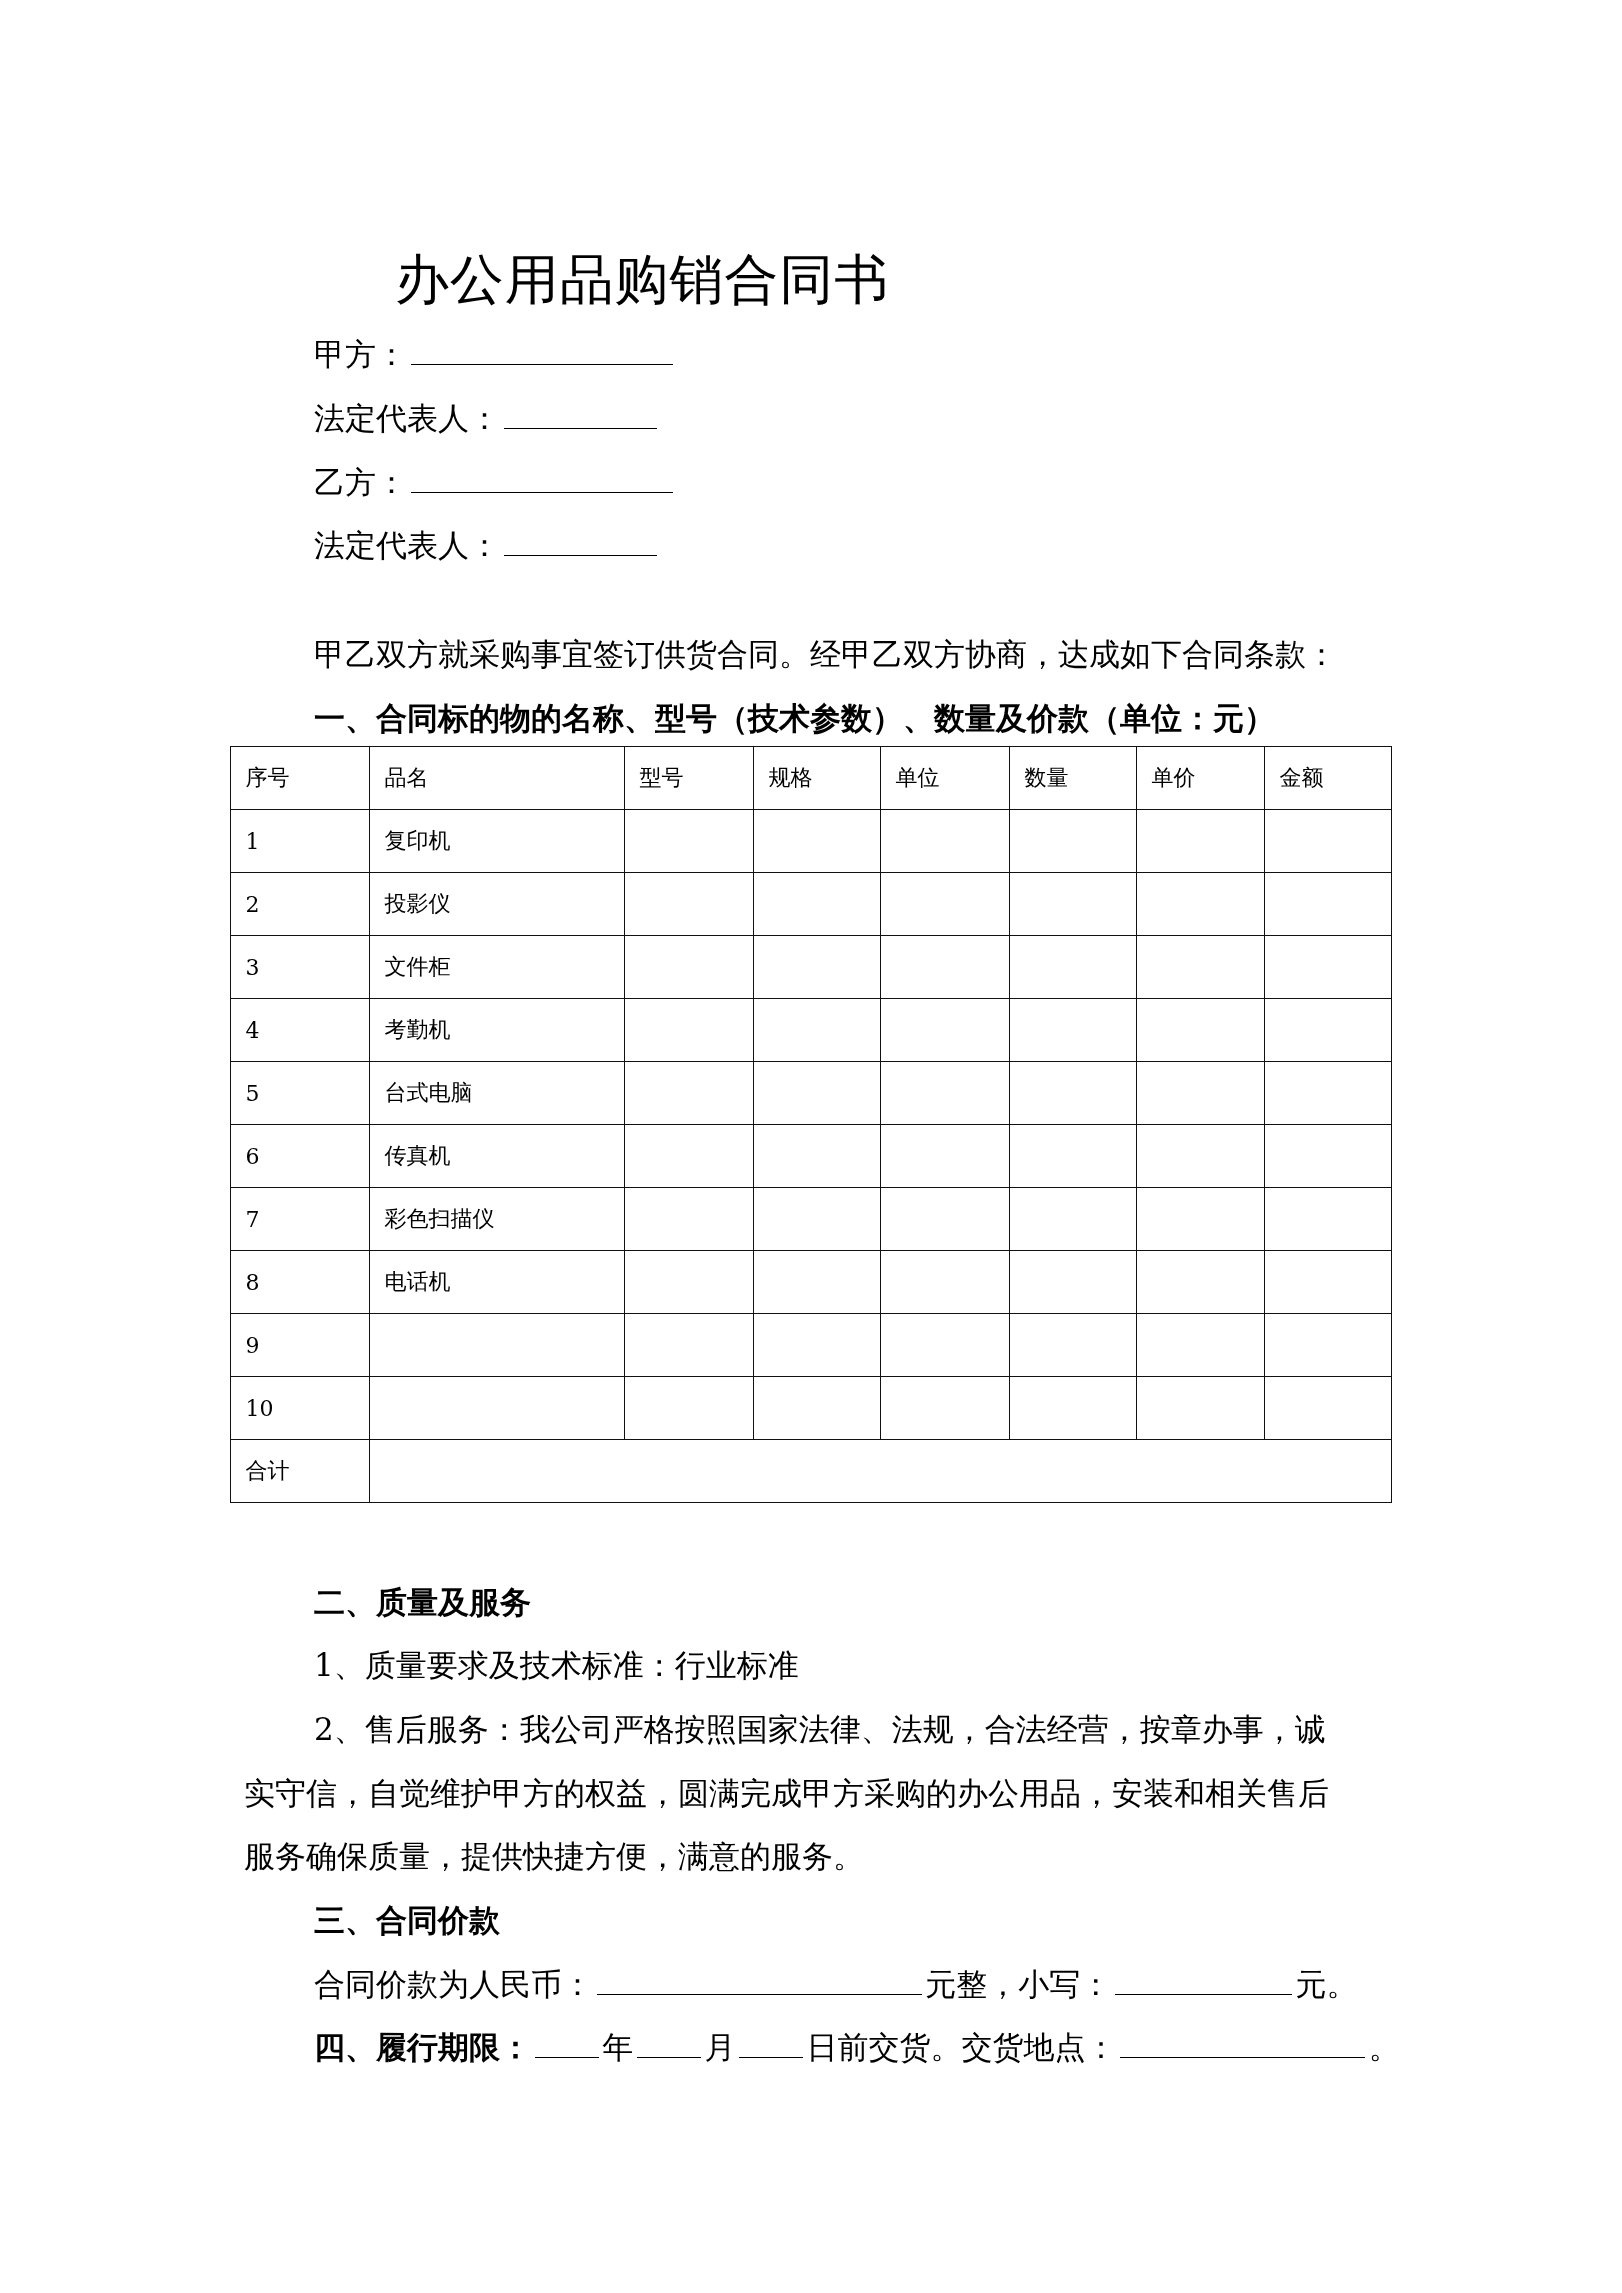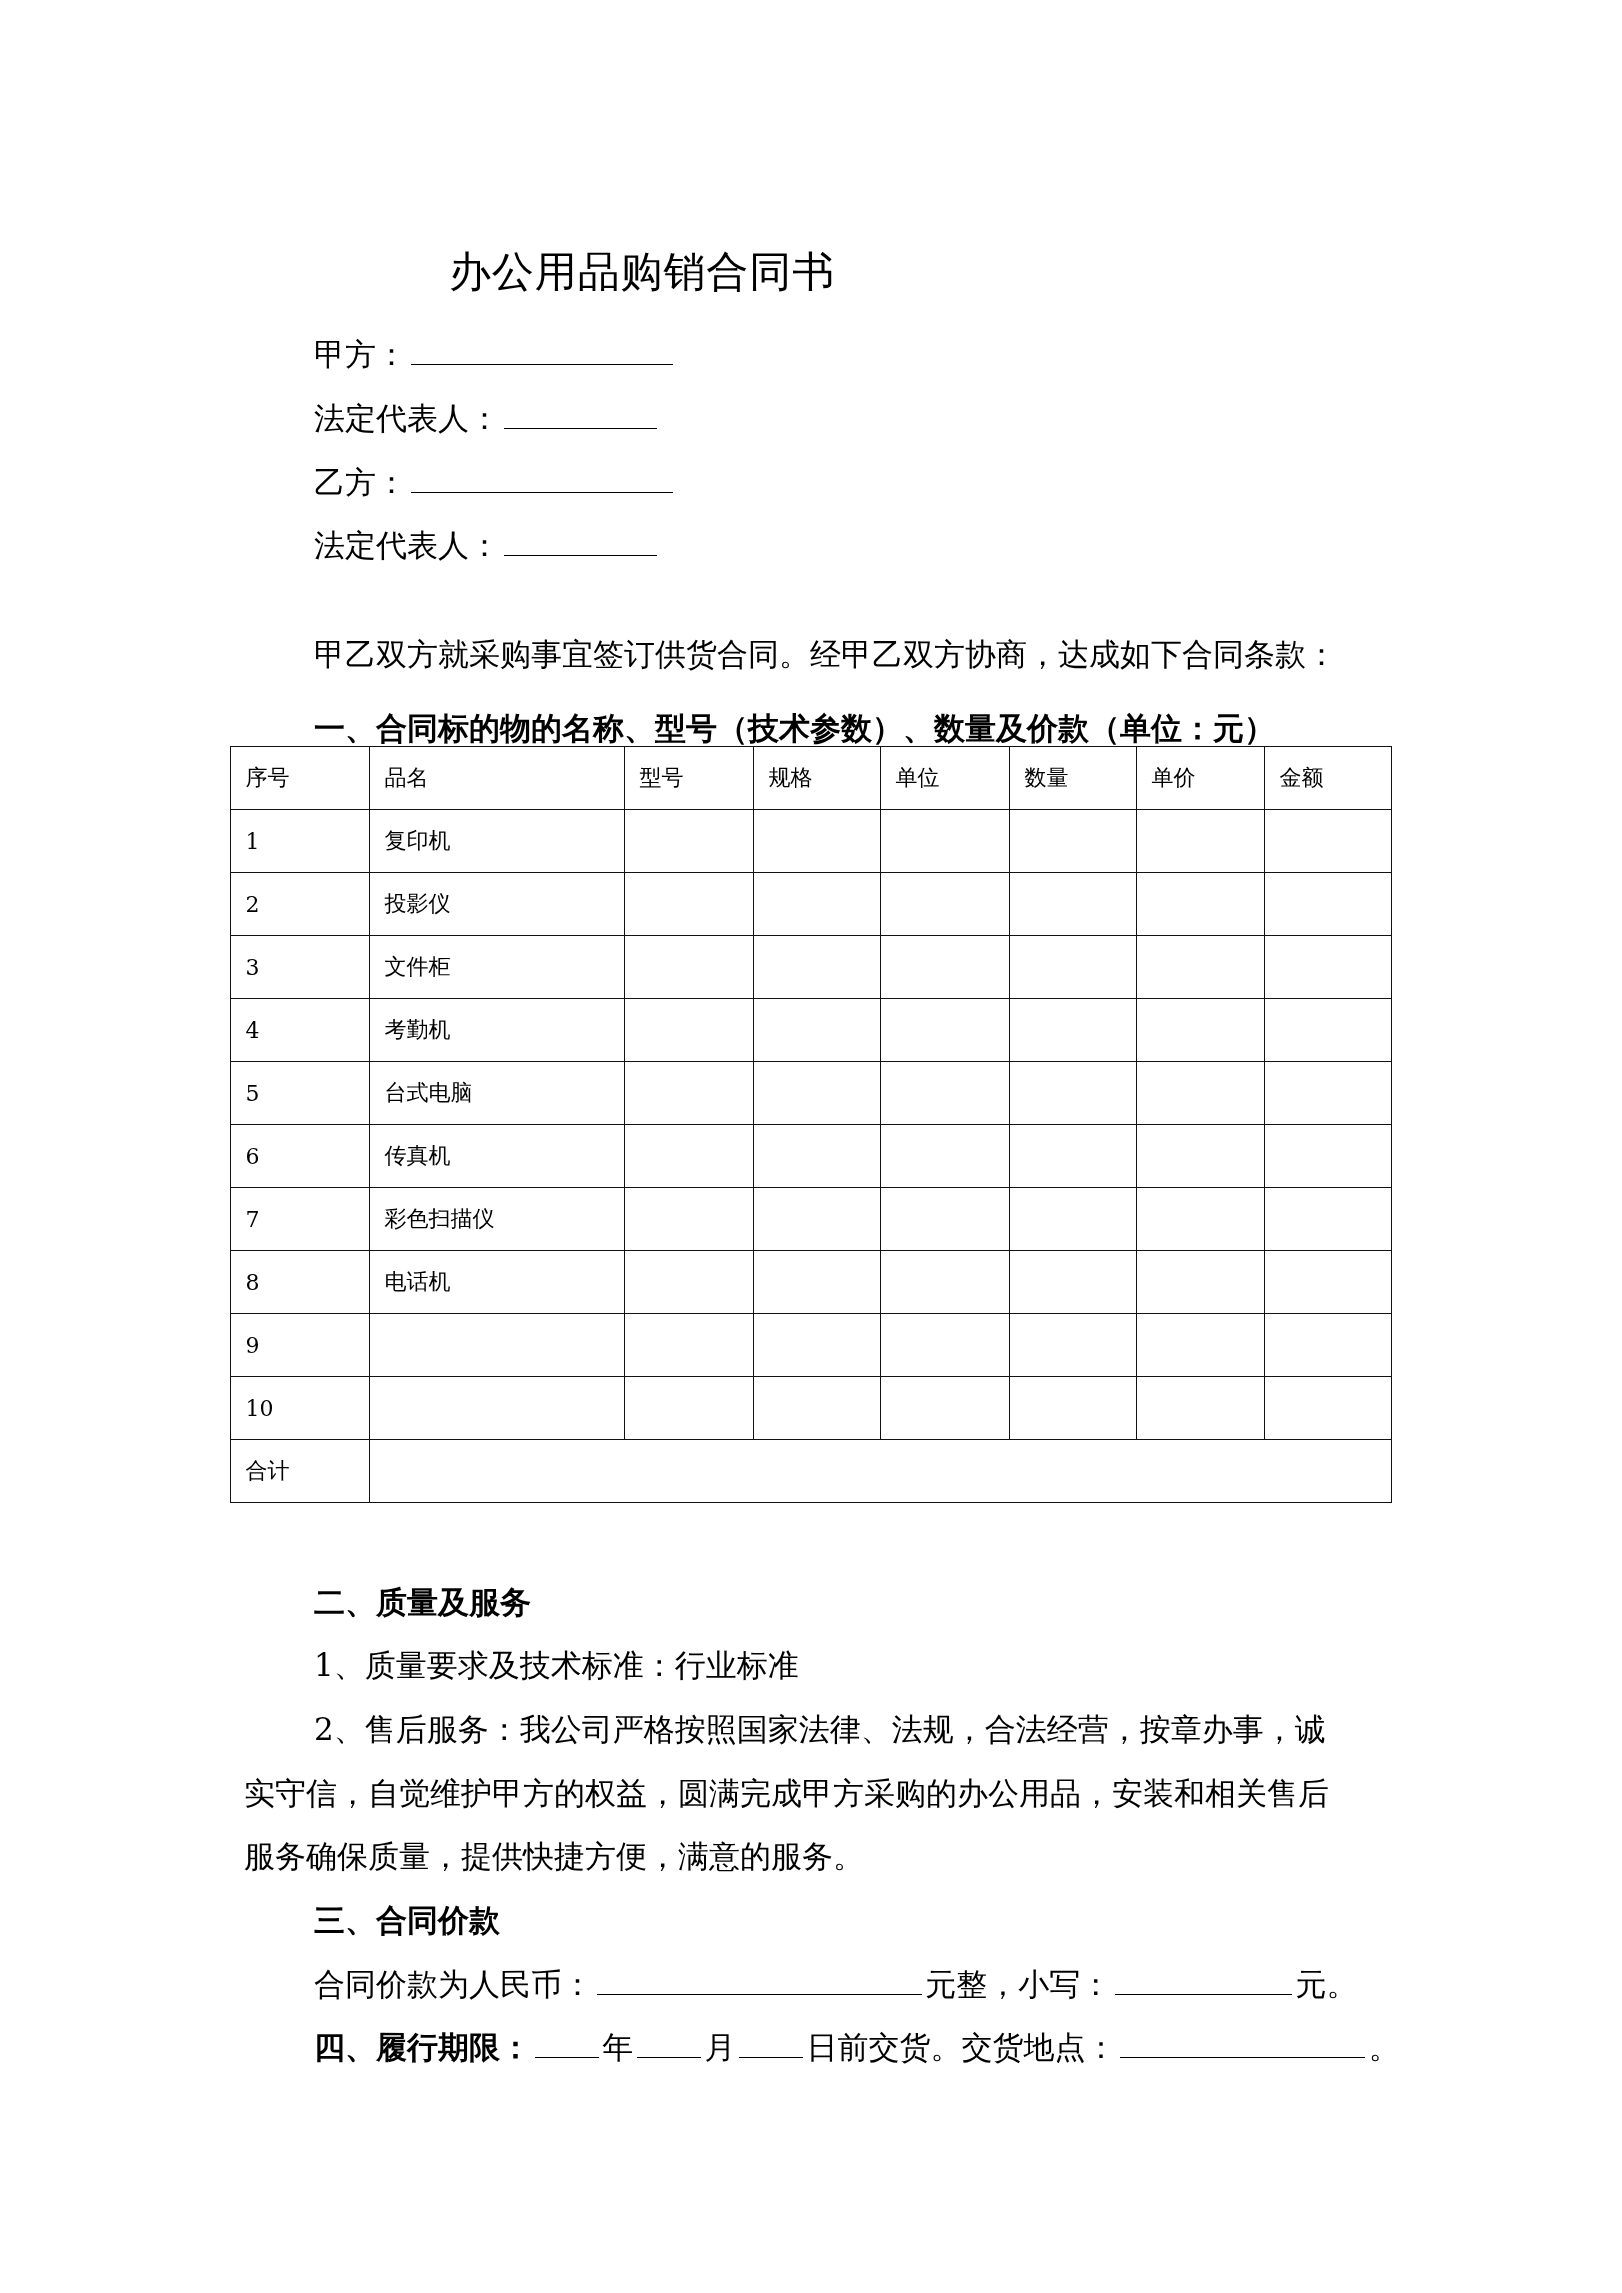--- a/index.html
+++ b/index.html
@@ -1,19 +1,19 @@
 <!DOCTYPE html>
 <html style="font-size:14.5px"><head>
 <meta charset="utf-8">
 <style>
   html, body { margin: 0; padding: 0; background: #ffffff; }
   body { width: 1623px; height: 2294px; position: relative; overflow: hidden;
          font-family: "DejaVu Serif", "Liberation Serif", serif; color: #000; }
   .abs { position: absolute; white-space: nowrap; }
-  .title { left: 0; width: 1284px; top: 244px; text-align: center; font-size: 42px;
+  .title { left: 0; width: 1284px; top: 244px; text-align: center; font-size: 54px;
            font-family: "DejaVu Sans", "Liberation Sans", sans-serif; letter-spacing: 0.9px; }
   .line { font-size: 31px; line-height: 36px; }
   .bold { font-weight: bold; font-family: "DejaVu Sans", "Liberation Sans", sans-serif; }
   .blank { display: inline-block; border-bottom: 1.8px solid #000; height: 27px; vertical-align: baseline; margin: 0 3.6px; }
   table.items { position: absolute; left: 230px; top: 746px; border-collapse: collapse; font-size: 22px; }
   table.items td { border: 1.8px solid #111; height: 62px; padding: 0 0 0 14.5px; vertical-align: middle; }
   table.items tr.total td { height: 62px; }
 </style>
 </head>
 <body>
@@ -28,21 +28,21 @@
 </div>
 <div class="abs line" style="left:314px; top:464px;">
   <span>乙方：</span><span class="blank" style="width:262px;"></span>
 </div>
 <div class="abs line" style="left:314px; top:527px;">
   <span>法定代表人：</span><span class="blank" style="width:153px;"></span>
 </div>
 
 <div class="abs line" style="left:314px; top:636px;">甲乙双方就采购事宜签订供货合同。经甲乙双方协商，达成如下合同条款：</div>
 
-<div class="abs line bold" style="left:314px; top:700px;margin-top:10px;">一、合同标的物的名称、型号（技术参数）、数量及价款（单位：元）</div>
+<div class="abs line bold" style="left:314px; top:700px;">一、合同标的物的名称、型号（技术参数）、数量及价款（单位：元）</div>
 
 <table class="items">
   <colgroup>
     <col style="width:139px">
       <col style="width:255px">
       <col style="width:129px">
       <col style="width:127px">
     <col style="width:129px">
       <col style="width:127px">
       <col style="width:128px">

